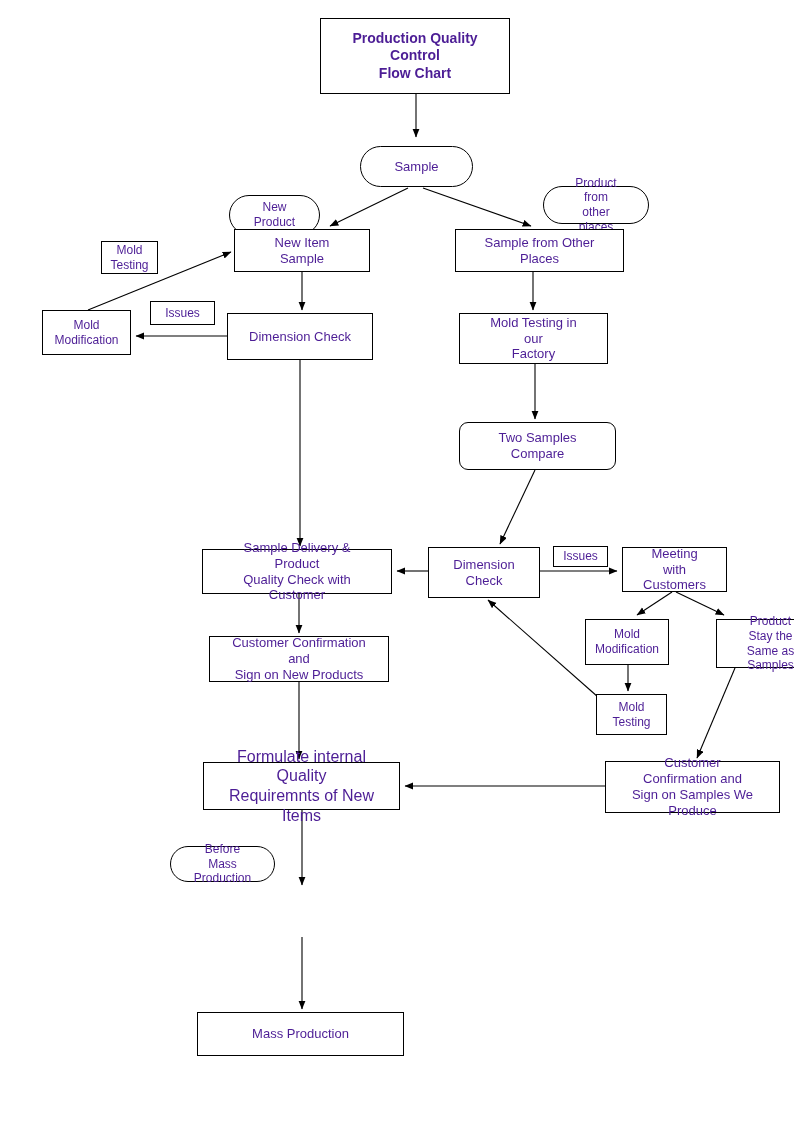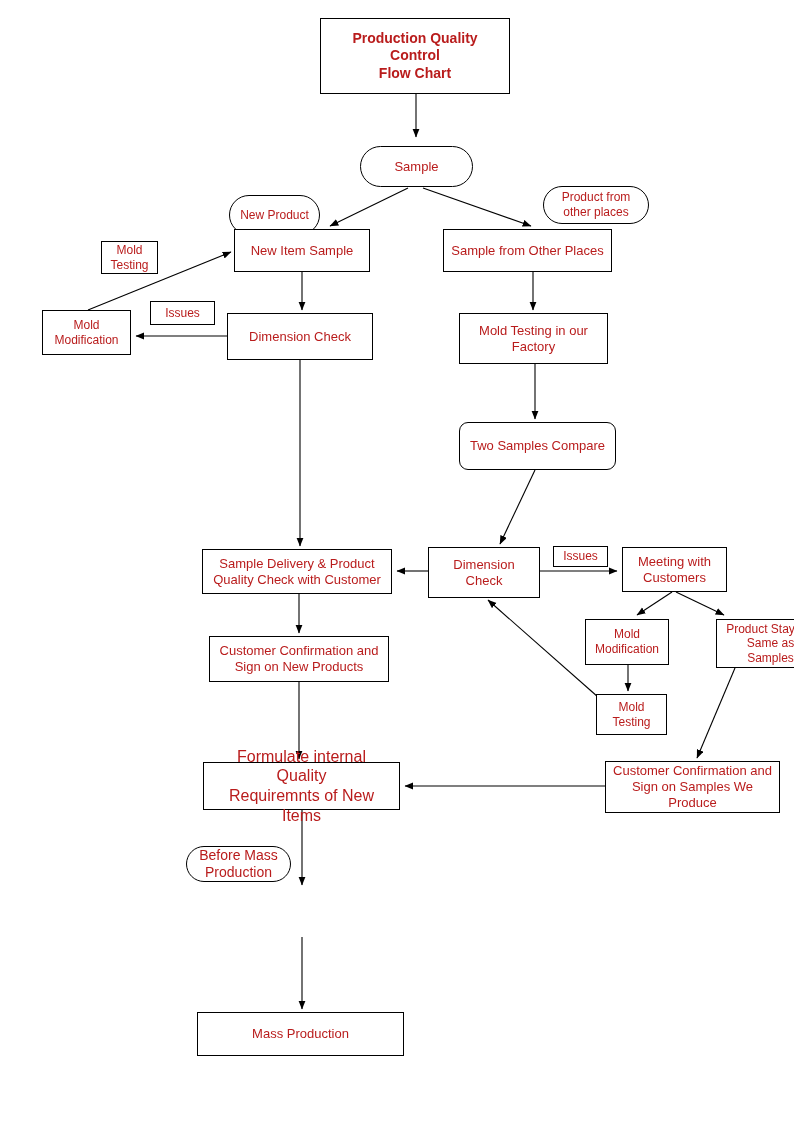--- a/index.html
+++ b/index.html
@@ -30,22 +30,22 @@
   .node {
     position: absolute;
     box-sizing: border-box;
     border: 1px solid #000000;
     background: #ffffff;
     display: flex;
     align-items: center;
     justify-content: center;
     text-align: center;
     line-height: 1.22;
-    color: #b91c1c;
-    padding: 1px 6px;
+    color: #4c1d95;
+    padding: 1px 20px;
   }
   .node.proc {
     border-radius: 0;
   }
   .node.term {
     border-radius: 999px;
   }
   .node.title {
     font-weight: bold;
   }
@@ -109,21 +109,21 @@
 
   <div class="node term label" style="left: 543px; top: 186px; width: 106px; height: 38px; font-size: 12px;">
     <span class="nlabel">Product from
 other places</span>
   </div>
 
   <div class="node proc" style="left: 234px; top: 229px; width: 136px; height: 43px; font-size: 13px;">
     <span class="nlabel">New Item Sample</span>
   </div>
 
-  <div class="node proc" style="left: 443px; top: 229px; width: 169px; height: 43px; font-size: 13px;">
+  <div class="node proc" style="left: 455px; top: 229px; width: 169px; height: 43px; font-size: 13px;">
     <span class="nlabel">Sample from Other Places</span>
   </div>
 
   <div class="node proc label" style="left: 101px; top: 241px; width: 57px; height: 33px; font-size: 12px;">
     <span class="nlabel">Mold
 Testing</span>
   </div>
 
   <div class="node proc label" style="left: 42px; top: 310px; width: 89px; height: 45px; font-size: 12px;">
     <span class="nlabel">Mold
@@ -190,21 +190,21 @@
     <span class="nlabel">Customer Confirmation and
 Sign on Samples We
 Produce</span>
   </div>
 
   <div class="node proc" style="left: 203px; top: 762px; width: 197px; height: 48px; font-size: 16px;">
     <span class="nlabel">Formulate internal Quality
 Requiremnts of New Items</span>
   </div>
 
-  <div class="node term label" style="left: 186px; top: 846px; width: 105px; height: 36px; font-size: 14px;">
+  <div class="node term label" style="left: 170px; top: 846px; width: 105px; height: 36px; font-size: 12px;">
     <span class="nlabel">Before Mass
 Production</span>
   </div>
 
 
   <div class="node proc" style="left: 197px; top: 1012px; width: 207px; height: 44px; font-size: 13px;">
     <span class="nlabel">Mass Production</span>
   </div>
 
 </div>

